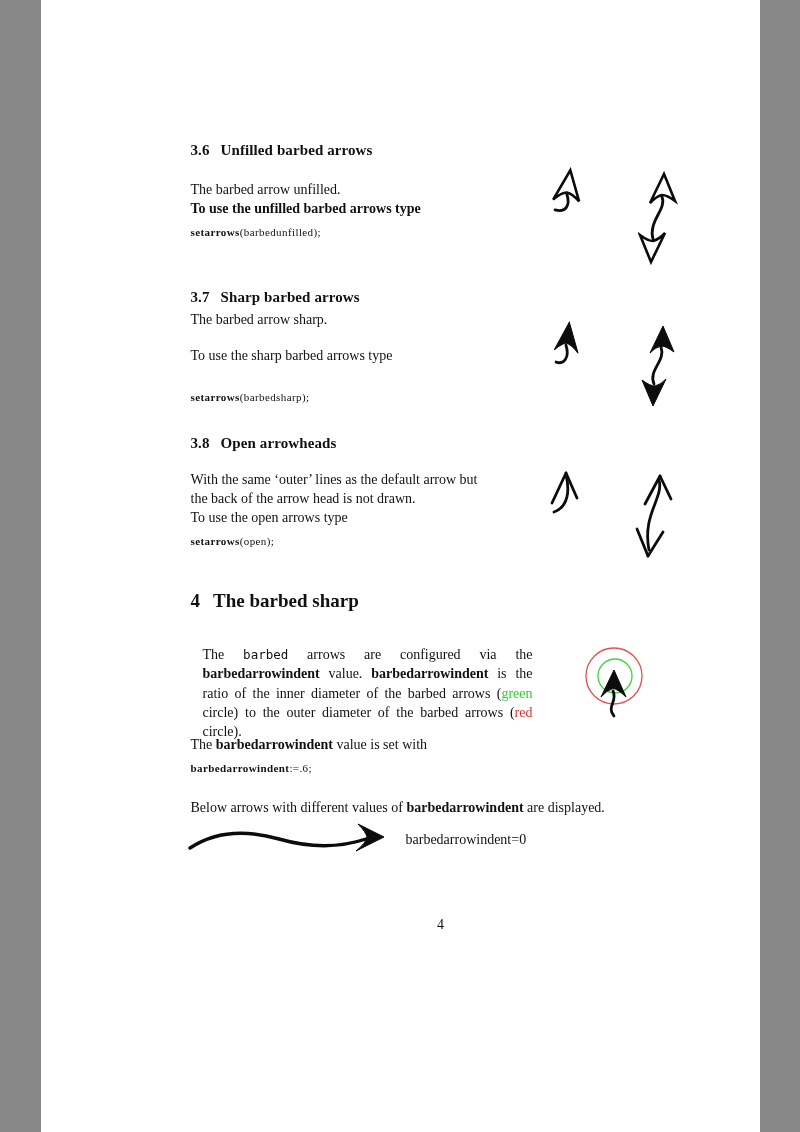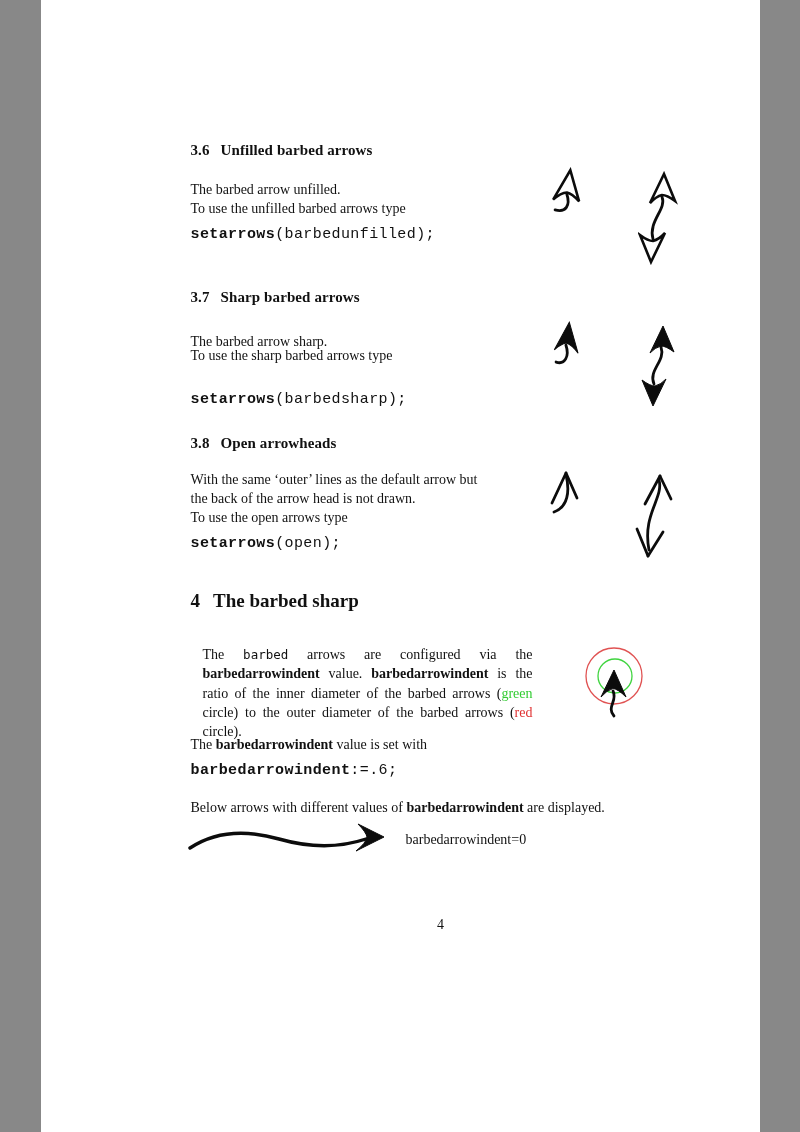--- a/index.html
+++ b/index.html
@@ -8,21 +8,21 @@
     margin:0 auto;overflow:hidden;
     font-family:"Liberation Serif", serif;color:#111;
   }
   .abs{position:absolute;}
   .h-sub{font-weight:bold;font-size:15px;letter-spacing:.1px;white-space:nowrap;}
   .h-sub .num{margin-right:11px;}
   .h-main{font-weight:bold;font-size:19px;white-space:nowrap;}
   .h-main .num{margin-right:13px;}
   .body-line{font-size:14px;line-height:19px;white-space:nowrap;}
   .para{font-size:14px;line-height:19.3px;text-align:justify;margin:12px;}
-  .code{font-family:Liberation Mono, monospace;font-size:15px;letter-spacing:.4px;white-space:nowrap;}
+  .code{font-family:Liberation Serif, serif;font-size:11px;letter-spacing:.4px;white-space:nowrap;}
   .code .kw{font-weight:bold;}
   .mono{font-family:"DejaVu Sans Mono", monospace;font-size:12.5px;}
   .bold{font-weight:bold;}
   .green{color:var(--green,#33cc33);}
   .red{color:var(--red,#e03131);}
   .pagenum{font-size:14px;width:800px;text-align:center;}
   .fig path, .fig line{stroke:#0c0c0c;}
   .fig .outline{fill:#ffffff;stroke-width:2.6;stroke-linejoin:miter;}
   .fig .solid{fill:#0c0c0c;stroke-width:1;}
   .fig .shaft{fill:none;stroke-width:2.8;stroke-linecap:round;}
@@ -32,41 +32,41 @@
 </style>
 </head>
 <body>
 
 <div class="page">
 
   <div class="abs h-sub" style="left:150px;top:142px;">
     <span class="num">3.6</span><span>Unfilled barbed arrows</span>
   </div>
   <div class="abs body-line" style="left:150px;top:180px;">The barbed arrow unfilled.</div>
-  <div class="abs body-line" style="left:150px;top:199px;">To use the unfilled barbed arrows type</div>
+  <div class="abs body-line" style="left:150px;top:199px;font-weight:bold;">To use the unfilled barbed arrows type</div>
   <div class="abs code" style="left:150px;top:226px;">
     <span class="kw">setarrows</span><span>(barbedunfilled);</span>
   </div>
 
   <svg class="abs fig" style="left:506px;top:167px;" width="40" height="64" viewBox="0 0 40 64">
     <g transform="rotate(6 20 25)">
       <path class="outline" d="M21 3 L33 33 Q25 26 20 25.5 Q14 26.5 7 34 Z"></path>
       <path class="shaft" d="M20 27 C25 38 21 46 10 44"></path>
     </g>
   </svg>
   <svg class="abs fig" style="left:597px;top:171px;" width="42" height="94" viewBox="0 0 42 94">
     <path class="outline" d="M26 3 L37 30 Q29 24 24 24 Q18 25.5 12 32 Z"></path>
     <path class="outline" d="M13 91 L2 64 Q10 70 15 70 Q21 68.5 27 62 Z"></path>
     <path class="shaft" d="M24 26 C29 38 10 50 15 68"></path>
   </svg>
 
   <div class="abs h-sub" style="left:150px;top:289px;">
     <span class="num">3.7</span><span>Sharp barbed arrows</span>
   </div>
-  <div class="abs body-line" style="left:150px;top:332px;">The barbed arrow sharp.</div>
+  <div class="abs body-line" style="left:150px;top:310px;">The barbed arrow sharp.</div>
   <div class="abs body-line" style="left:150px;top:346px;">To use the sharp barbed arrows type</div>
   <div class="abs code" style="left:150px;top:374px;margin-top:17px;">
     <span class="kw">setarrows</span><span>(barbedsharp);</span>
   </div>
 
   <svg class="abs fig" style="left:507px;top:320px;" width="36" height="58" viewBox="0 0 36 58">
     <g transform="rotate(6 18 24)">
       <path class="solid" d="M19 2 L31 32 Q24 24 18 23 Q13 24.5 7 31 Z"></path>
       <path class="shaft" d="M18 25 C23 36 19 45 10 43"></path>
     </g>

